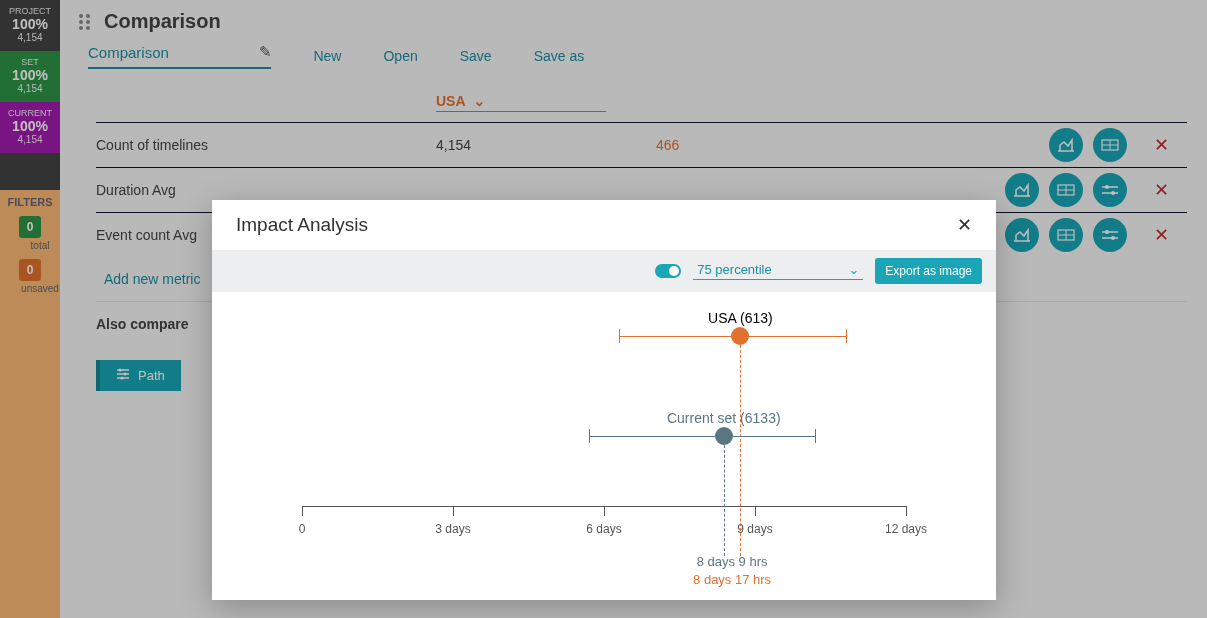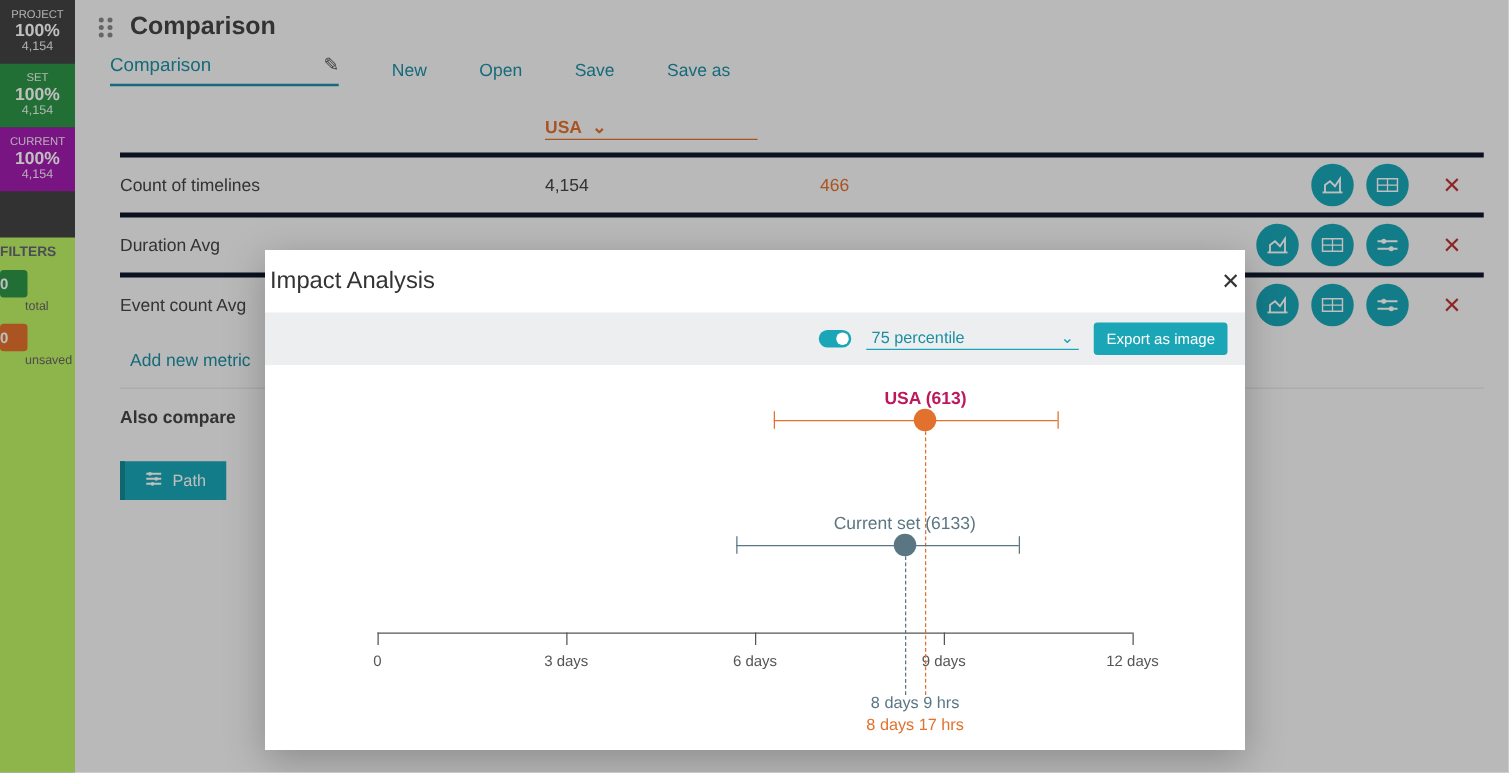--- a/index.html
+++ b/index.html
@@ -7,21 +7,21 @@
 
   
   .left-rail { position: absolute; left: 0; top: 0; width: 60px; height: 618px; background: #434343; color: #fff; font-size: 10px; text-align: center; }
   .rail-block { padding: 6px 0 8px; }
   .rail-block.project { background: #434343; }
   .rail-block.set     { background: #2e9548; }
   .rail-block.current { background: #a21caf; }
   .rail-label { font-size: 9px; text-transform: uppercase; opacity: .9; }
   .rail-pct   { font-size: 14px; font-weight: 700; line-height: 16px; }
   .rail-count { font-size: 10px; opacity: .9; }
-  .filters-head { color: #555; background: #bef264; width: 60px; position: absolute; top: 190px; left: 0; height: 428px; padding-top: 6px; text-align:left;}
+  .filters-head { color: #555; background: #fdba74; width: 60px; position: absolute; top: 190px; left: 0; height: 428px; padding-top: 6px; text-align:center;}
   .filters-head .ftitle{ font-size:11px; color:#667; font-weight:600;}
   .badge-sq { display:inline-block; width:22px; height:22px; line-height:22px; color:#fff; border-radius:3px; font-size:12px; font-weight:600; margin-top:8px;}
   .badge-sq.green{ background:#2e9548;}
   .badge-sq.orange{ background:#e2712d;}
   .flabel{ font-size:10px; color:#666; margin-top:2px;padding-left:20px;}
 
   
   .main { position:absolute; left:60px; top:0; right:0; bottom:0; background:#f7f7f7; }
   .page-head { display:flex; align-items:center; gap:12px; padding:10px 18px 4px; }
   .page-head .dots{ width:14px; height:18px; display:inline-block; }
@@ -30,37 +30,37 @@
   .toolbar{ display:flex; align-items:center; gap:42px; padding:6px 28px 12px;}
   .tab-cmp{ color:#1c8fa3; font-size:15px; border-bottom:2px solid #1c8fa3; padding-bottom:6px; display:inline-flex; align-items:center; gap:90px;}
   .tab-cmp .pencil{ color:#555;}
   .tlink{ color:#1c8fa3; font-size:14px; cursor:pointer;}
 
   .content{ padding:4px 20px 20px 36px; }
   .hdr-row{ display:flex; padding:8px 0 10px; font-size:14px; color:#444;}
   .col-label{ width:340px;}
   .col-a{ width:220px; font-weight:600;}
   .col-b{ width:170px; color:#e2712d; font-weight:600; display:flex; align-items:center; gap:8px; cursor:pointer; border-bottom:1px solid #e2712d; padding-bottom:2px;}
-  .metric-row{ display:flex; align-items:center; padding:14px 0; border-top:4px solid #0f172a; position:relative; font-size:14px; color:#444;}
+  .metric-row{ display:flex; align-items:center; padding:14px 0; border-top:1px solid #0f172a; position:relative; font-size:14px; color:#444;}
   .metric-row .icons{ position:absolute; right:60px; display:flex; gap:10px;}
   .circ{ width:34px; height:34px; border-radius:50%; background:#1aa6b7; display:flex; align-items:center; justify-content:center; color:#fff; cursor:pointer;}
   .metric-row .del{ position:absolute; right:18px; color:#b33; font-size:18px; cursor:pointer;}
   .add-metric{ color:#1c8fa3; font-size:14px; padding:14px 8px; cursor:pointer;}
   .also{ padding:14px 0; border-top:1px solid #e2e2e2; font-size:14px; color:#444; font-weight:600;}
   .path-tab{ margin-top:14px; }
   .path-btn{ background:#1aa6b7; color:#fff; border-left:4px solid #138896; padding:8px 16px; font-size:13px; display:inline-flex; align-items:center; gap:8px; cursor:pointer;}
 
   .col-b-val{ color:#e2712d;}
 
   
   .dim{ position:absolute; inset:0; background:rgba(0,0,0,.25); }
 
   
   .modal{ position:absolute; top:200px; left:212px; width:784px; height:400px; background:#fff; box-shadow:0 8px 30px rgba(0,0,0,.25);}
-  .modal-head{ display:flex; justify-content:space-between; padding:14px 4px;}
+  .modal-head{ display:flex; justify-content:space-between; padding:14px 24px;}
   .modal-title{ font-size:19px; color:#333;}
   .close-x{ font-size:18px; cursor:pointer; color:#333;}
   .modal-bar{ background:#eceeef; padding:8px 14px; display:flex; justify-content:flex-end; align-items:center; gap:12px;}
   .toggle-pill{ width:26px; height:14px; border-radius:10px; background:#1aa6b7; position:relative;}
   .toggle-pill::after{ content:""; position:absolute; top:2px; right:2px; width:10px; height:10px; border-radius:50%; background:#fff;}
   .perc-select{ color:#1c8fa3; font-size:13px; border-bottom:1px solid #1aa6b7; padding:0 4px 2px; width:170px; display:flex; justify-content:space-between; align-items:center; cursor:pointer;}
   .export-btn{ background:#1aa6b7; color:#fff; font-size:12px; padding:6px 10px; border-radius:3px; cursor:pointer;}
 
   .chart{ position:relative; height:300px; margin:0 20px;}
   .axis-line{ position:absolute; left:70px; right:70px; top:214px; height:1px; background:#555;}
@@ -247,21 +247,21 @@
   <div class="tick" style="left: 70px;"></div>
       <div class="tick-label" style="left: 70px;">0</div>
       <div class="tick" style="left: 221px;"></div>
       <div class="tick-label" style="left: 221px;">3 days</div>
       <div class="tick" style="left: 372px;"></div>
       <div class="tick-label" style="left: 372px;">6 days</div>
       <div class="tick" style="left: 523px;"></div>
       <div class="tick-label" style="left: 523px;">9 days</div>
       <div class="tick" style="left: 674px;"></div>
       <div class="tick-label" style="left: 674px;">12 days</div>
-      <div class="series-label" style="left: 508.403px; top: 18px; color: #be185d; font-weight: bold;">USA (613)</div>
+      <div class="series-label" style="left: 508.403px; top: 18px; color: #000000;">USA (613)</div>
       <div class="whisker" style="background: rgb(226, 113, 45); top: 44px; left: 387.1px; width: 226.5px;"></div>
       <div class="cap" style="background: rgb(226, 113, 45); top: 37px; left: 387.1px;"></div>
       <div class="cap" style="background: rgb(226, 113, 45); top: 37px; left: 613.6px;"></div>
       <div class="series-dot" style="background: rgb(226, 113, 45); top: 44px; left: 508.403px;"></div>
       <div class="vline" style="border-color: rgb(226, 113, 45); left: 508.403px; top: 53px; bottom: 36px;"></div>
       <div class="series-label" style="left: 491.793px; top: 118px; color: rgb(90, 118, 131);">Current set (6133)</div>
       <div class="whisker" style="background: rgb(90, 118, 131); top: 144px; left: 356.9px; width: 226.5px;"></div>
       <div class="cap" style="background: rgb(90, 118, 131); top: 137px; left: 356.9px;"></div>
       <div class="cap" style="background: rgb(90, 118, 131); top: 137px; left: 583.4px;"></div>
       <div class="series-dot" style="background: rgb(90, 118, 131); top: 144px; left: 491.793px;"></div>

